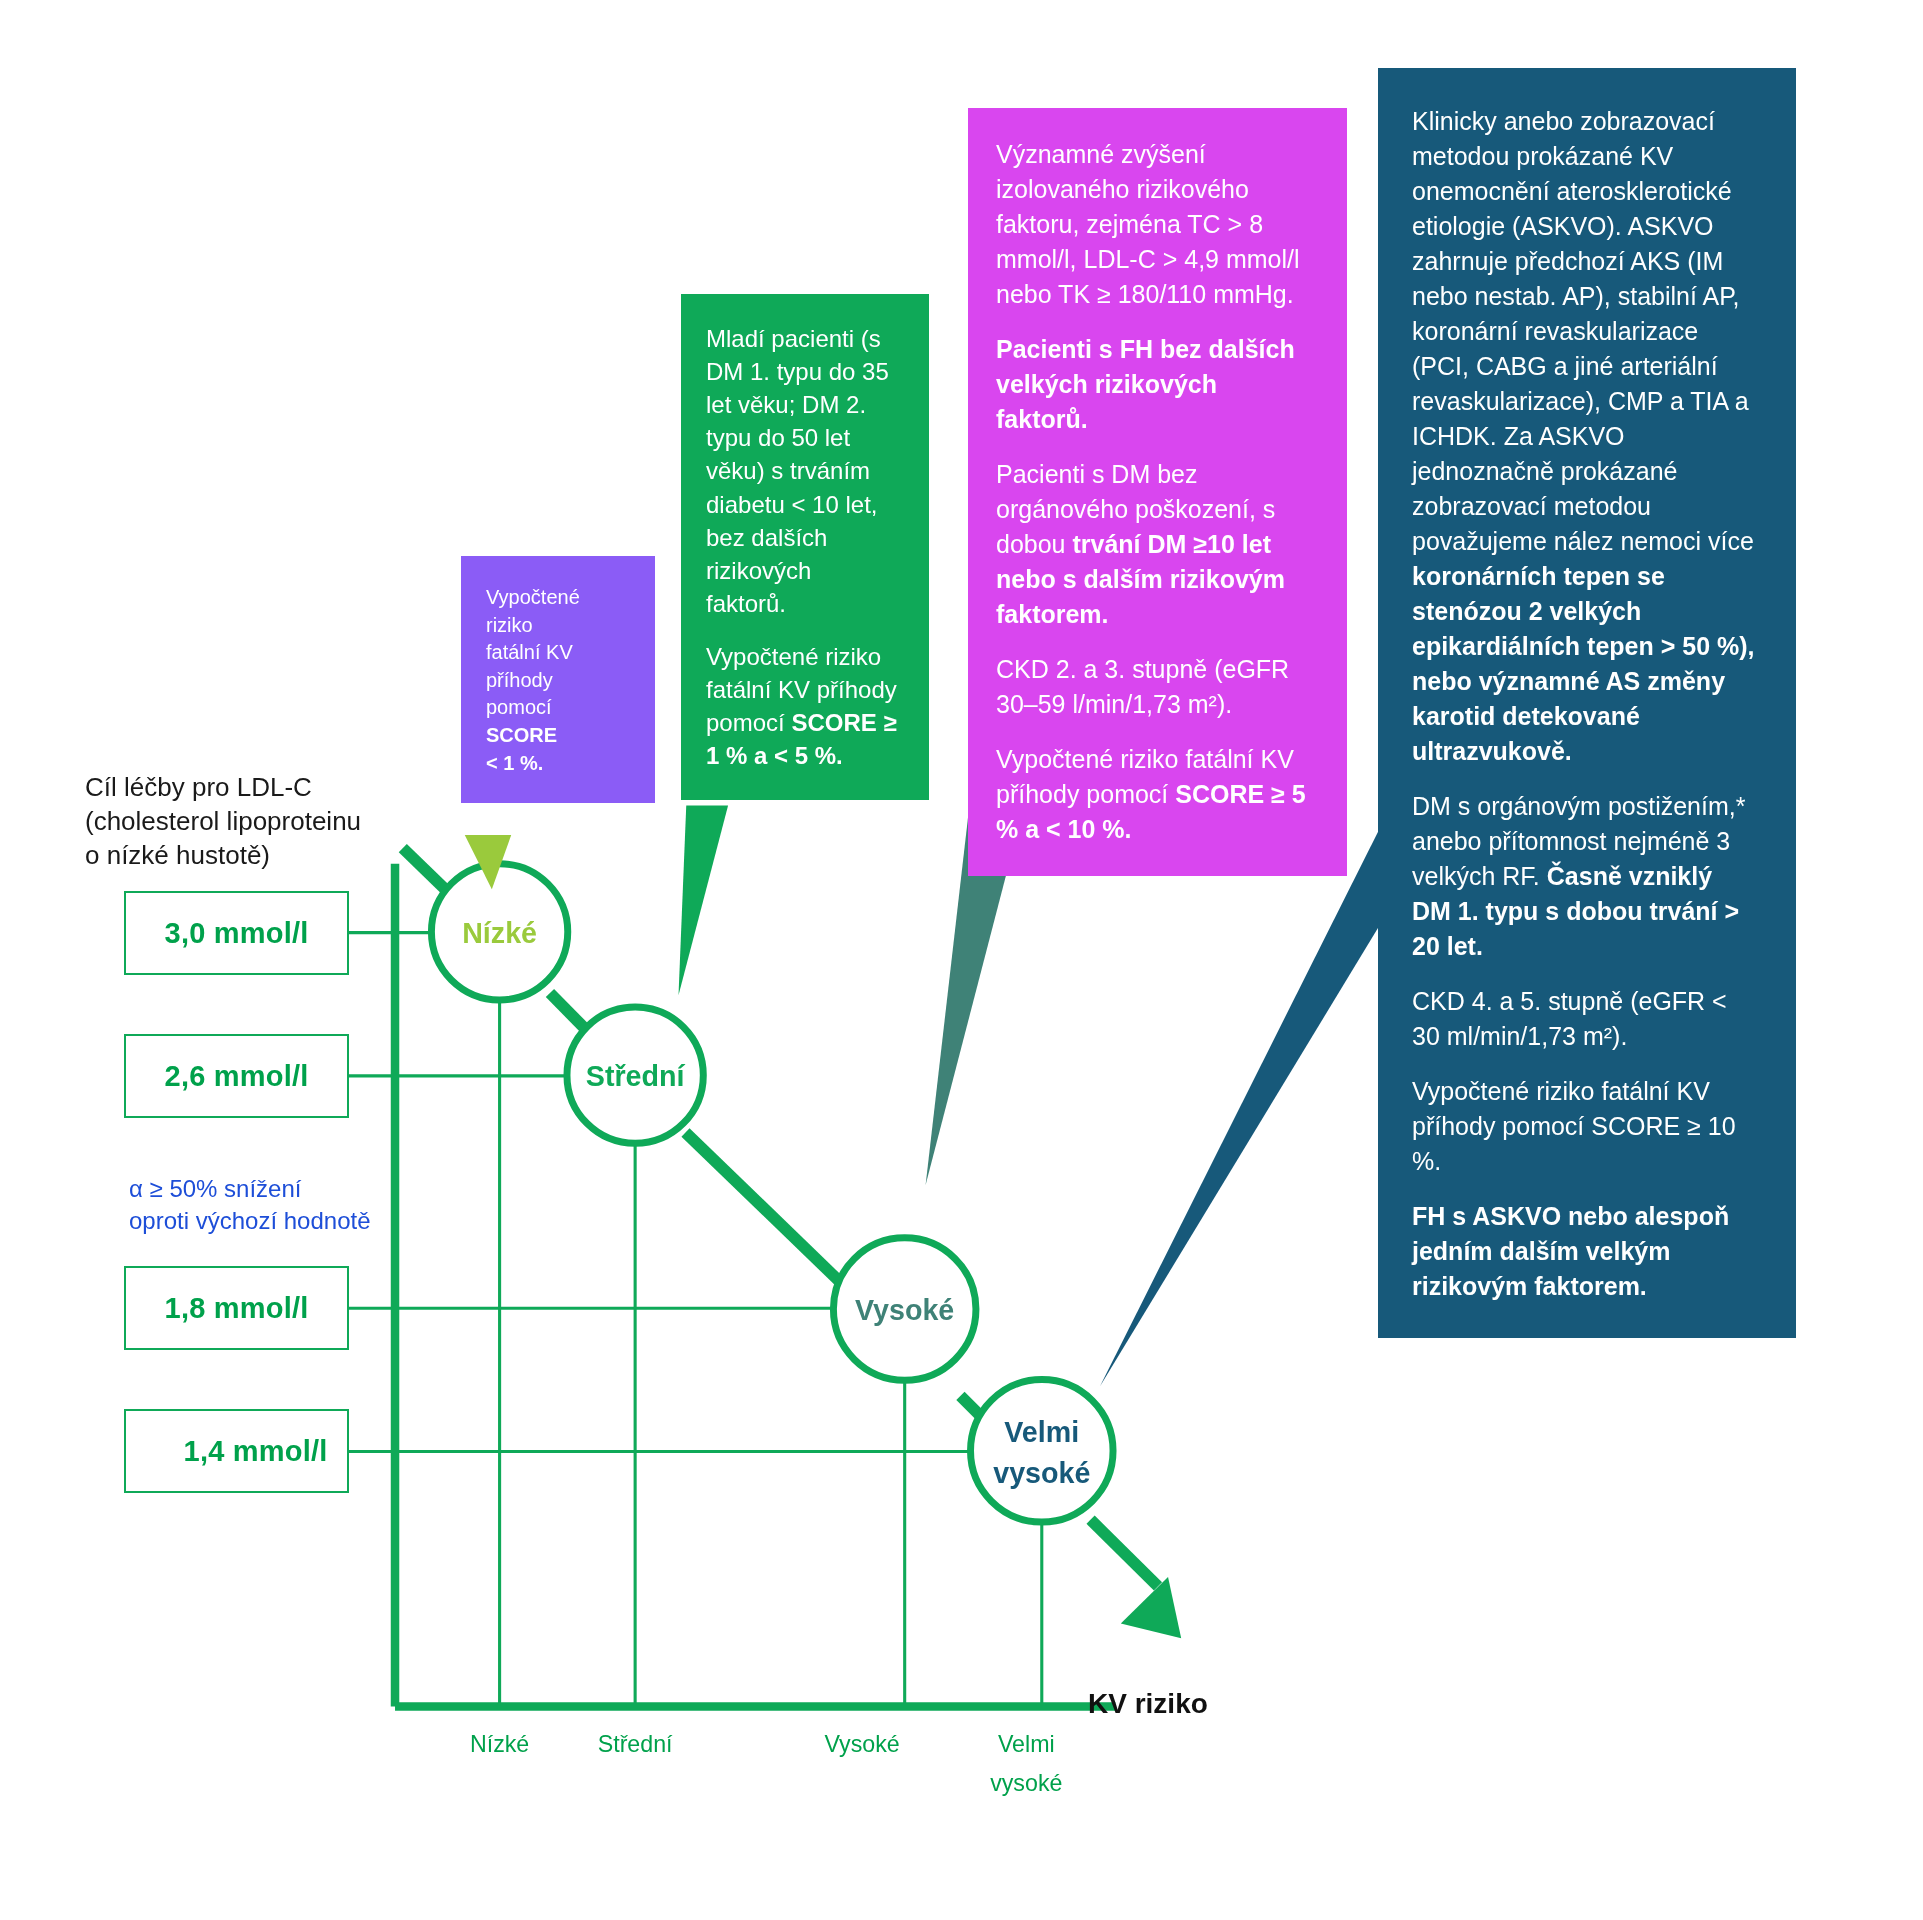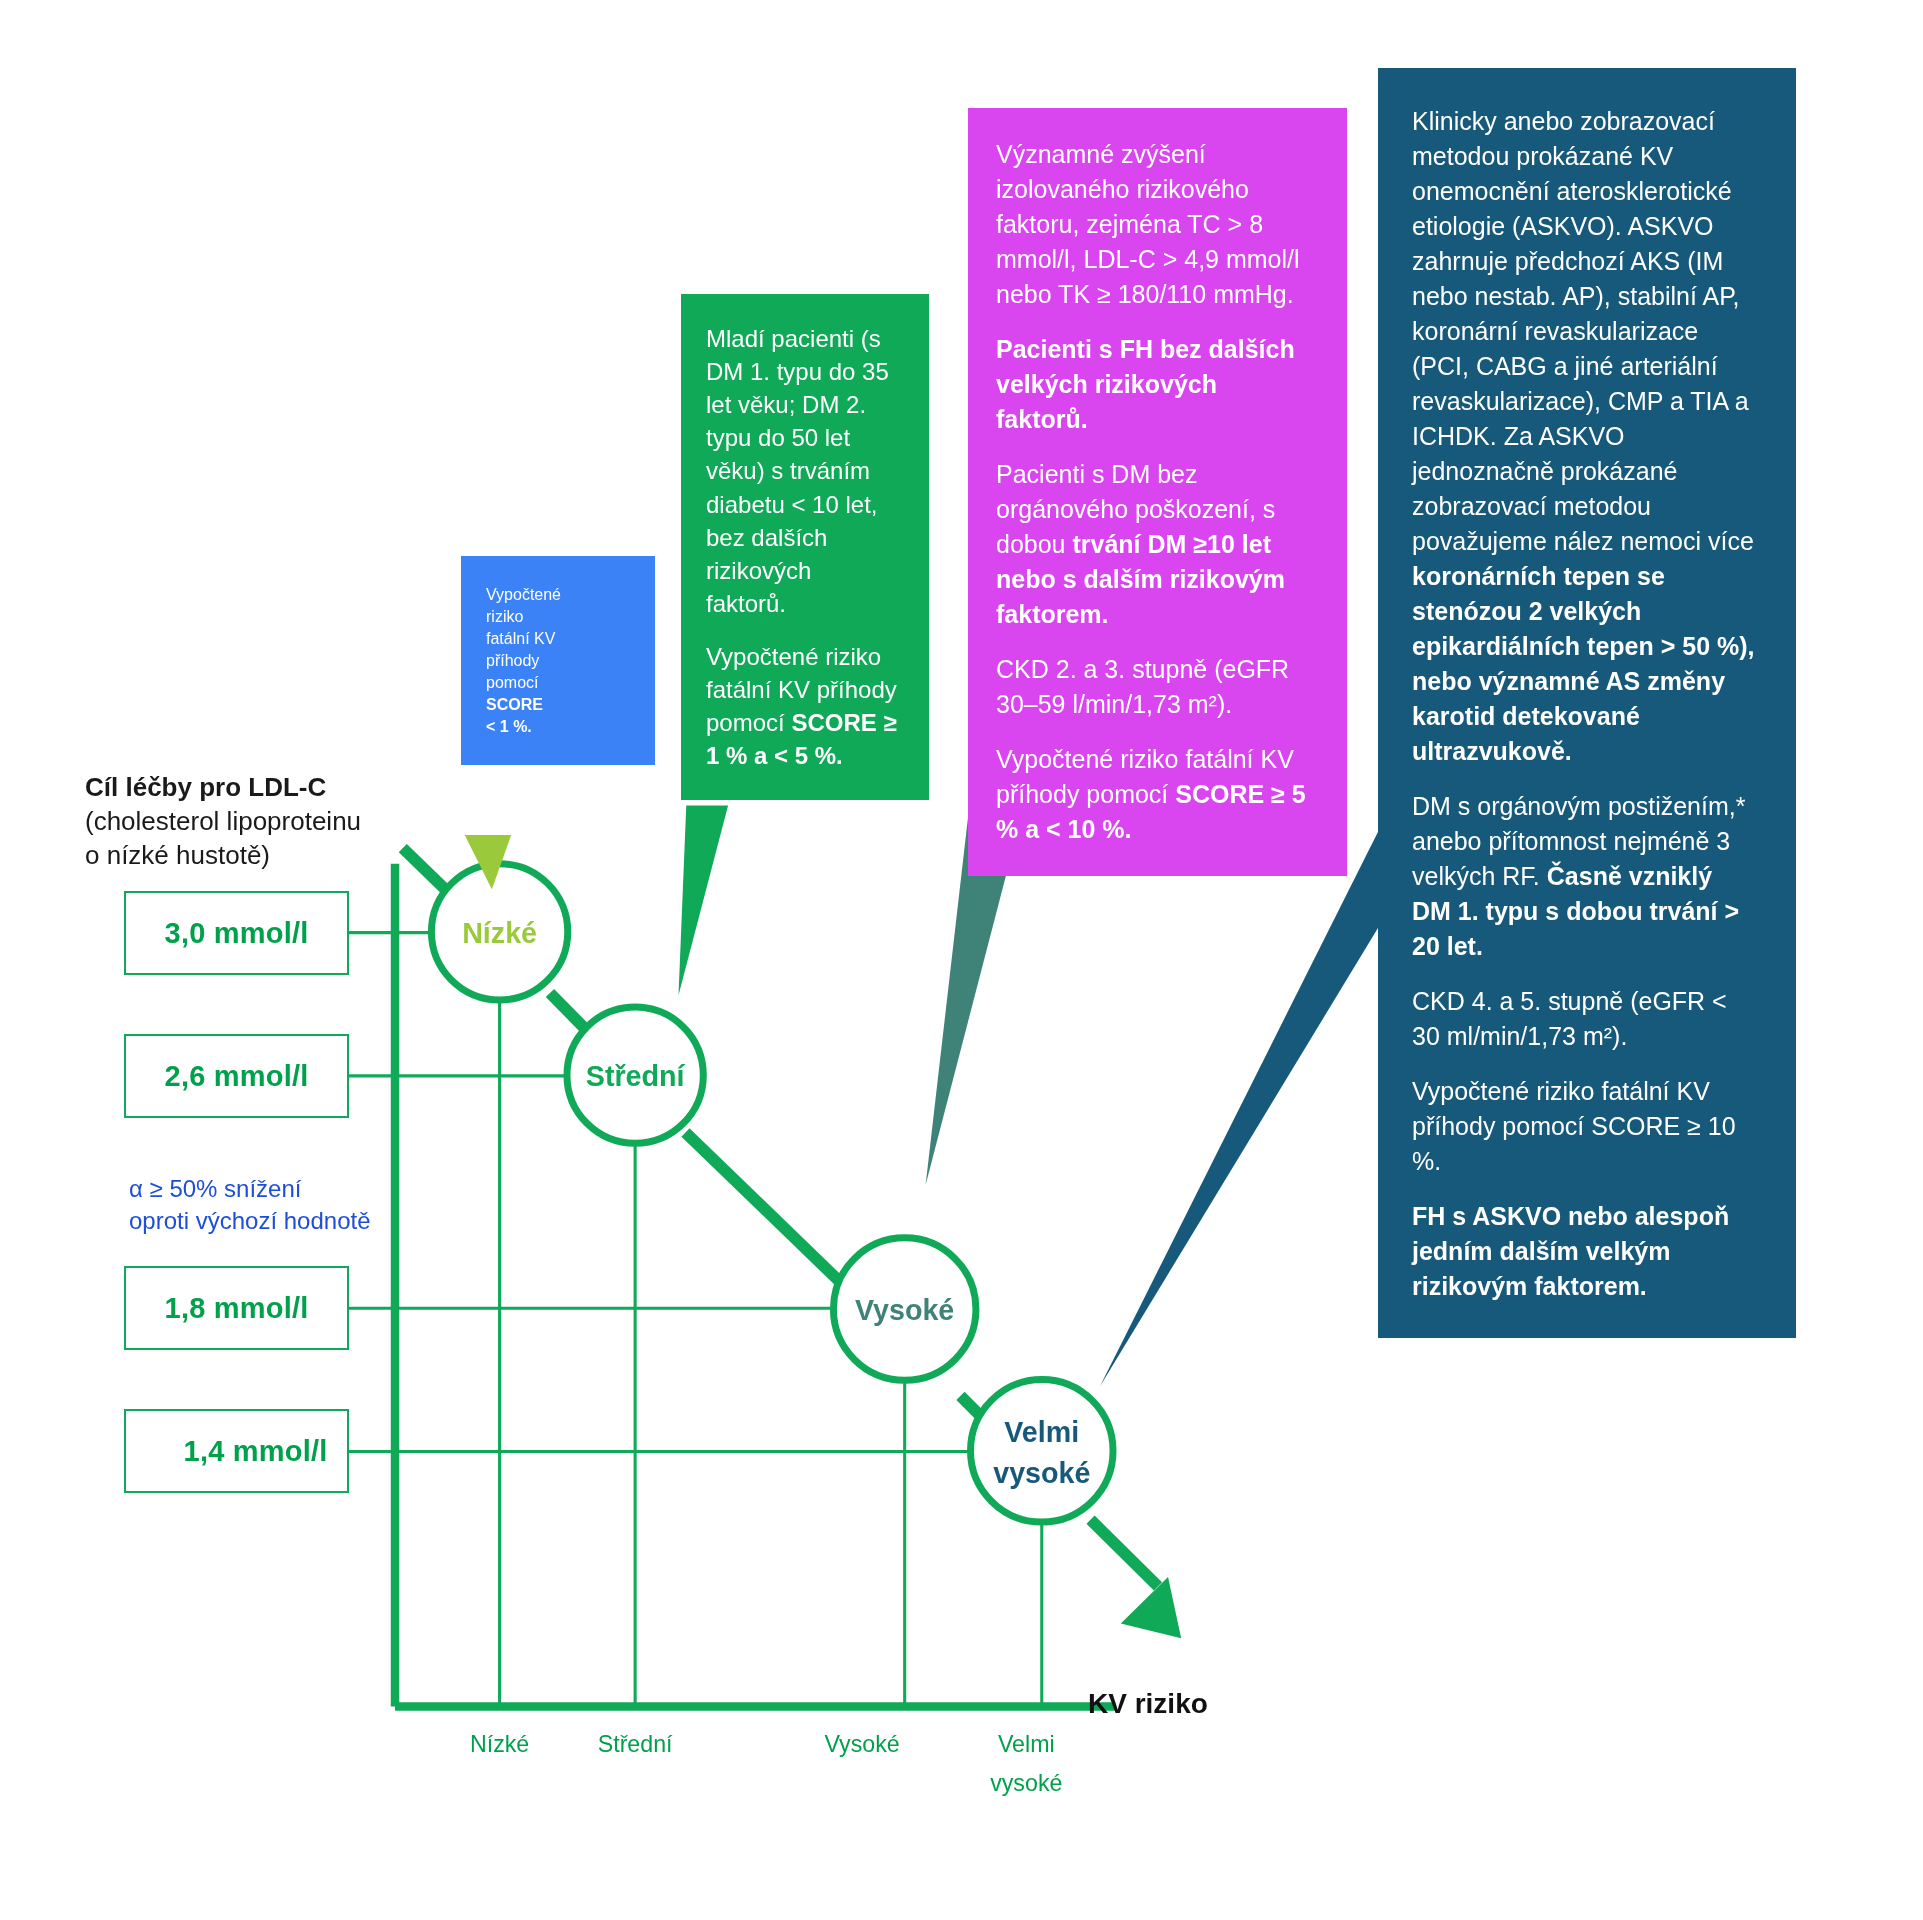--- a/index.html
+++ b/index.html
@@ -11,21 +11,21 @@
     overflow:hidden;
     -webkit-font-smoothing:antialiased;
   }
   .stage{position:absolute;left:0;top:0;width:1924px;height:1921px;}
 
   
   #ldl-heading{
     position:absolute; left:85px; top:771px; width:333px;
     color:#1a1a1a; font-size:26px; line-height:1.30;
   }
-  #ldl-heading .t1{font-weight:bold;display:block;}
+  #ldl-heading .t1{font-weight:normal;display:block;}
   #ldl-heading .t2{display:block;}
   #ldl-heading .t3{display:block;}
 
   #alpha-note{
     position:absolute; left:85px; top:1173px; width:333px;
     color:#1d4ed8; font-size:24px; line-height:1.33;margin-left:44px;
   }
   #alpha-note span{display:block;}
 
   
@@ -42,22 +42,22 @@
   #val-14{left:124px; top:1409px;padding-left:38px;}
 
   
   .callout{ position:absolute; color:#ffffff; box-sizing:border-box; }
   .callout p{margin:0 8px 20px 0;}
   .callout p:last-child{margin-bottom:0;}
   .callout b{font-weight:bold;}
 
   #callout-low{
     left:461px; top:556px; width:194px;
-    background:#3b82f6; padding:28px 23px 26px 25px;
-    font-size:16px; line-height:1.38;
+    background:#8b5cf6; padding:28px 23px 26px 25px;
+    font-size:20px; line-height:1.38;
   }
   #callout-moderate{
     left:681px; top:294px; width:248px;
     background:#0FA958; padding:28px 23px 28px 25px;
     font-size:24px; line-height:1.38;
   }
   #callout-high{
     left:968px; top:108px; width:379px;
     background:#d946ef; padding:29px 26px 29px 28px;
     font-size:25px; line-height:1.40;

